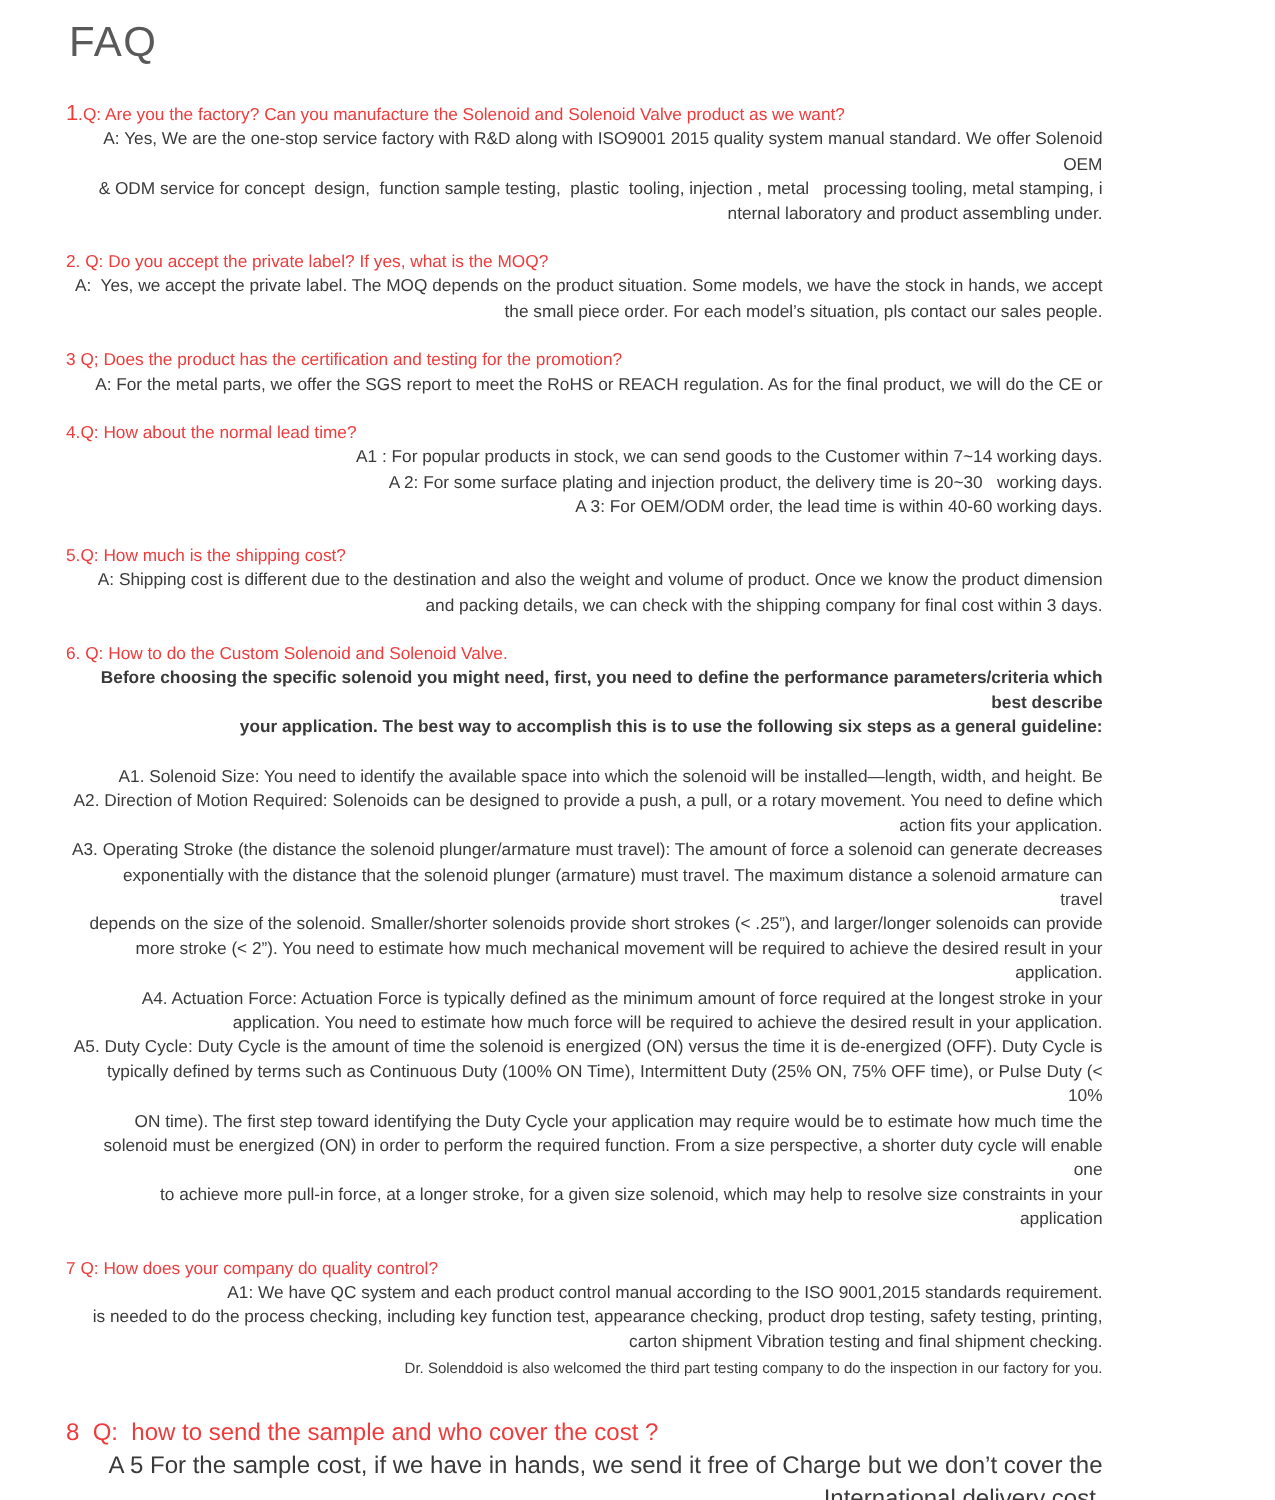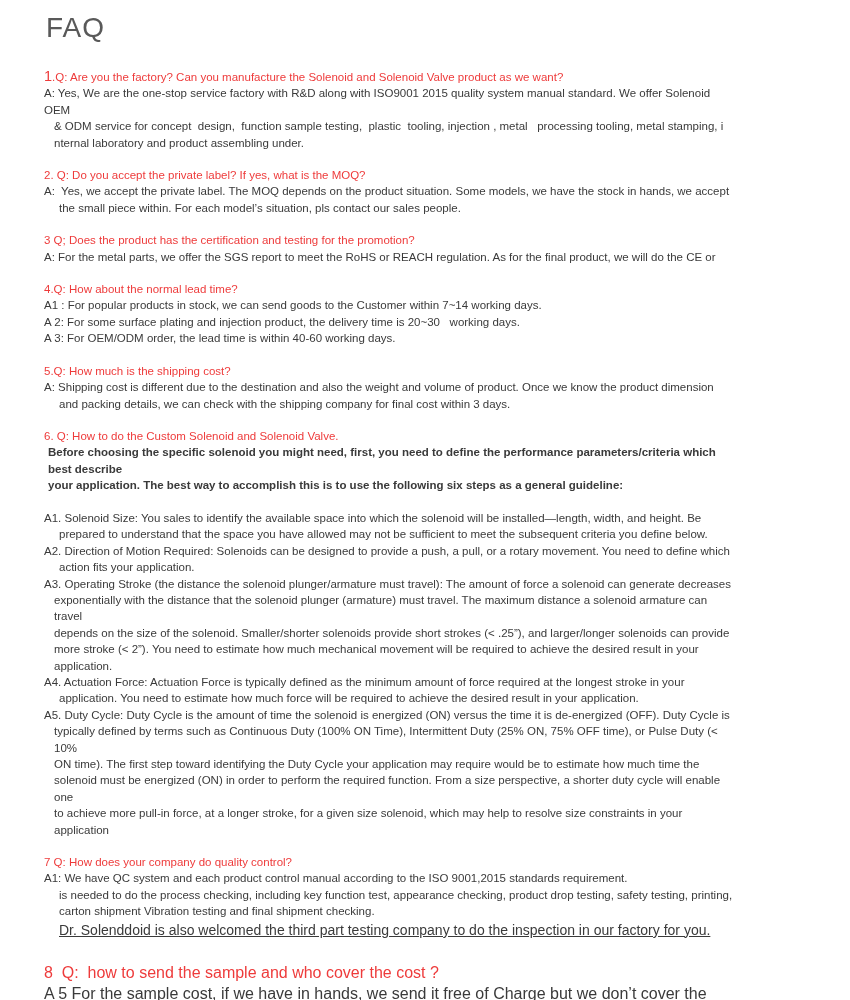--- a/index.html
+++ b/index.html
@@ -35,30 +35,30 @@
   }
   .question {
     color: #ee3b3b;
     white-space: pre-wrap;
   }
   .q-num {
     font-size: 14.5px;
   }
   .line {
     white-space: pre-wrap;
+    text-align: right;
   }
   .i1 { padding-left: 10px; }
   .i2 { padding-left: 15px; }
   .i3 { padding-left: 4px; font-weight: bold; }
   .blank { height: 16.4px; }
   .line-large {
-    font-size: 14px;
+    font-size: 10px;
     line-height: 20px;
     padding-left: 15px;
-    text-decoration: underline;
   }
   .faq-section.large {
     font-size: 16px;
     line-height: 21.8px;
     margin-top: 22px;
   }
   .faq-section.large .i2 { padding-left: 22px; }
 </style>
 </head>
 <body>
@@ -68,21 +68,21 @@
   <div>
       <section class="faq-section">
         <div class="question"><span class="q-num">1</span><span>.Q: Are you the factory? Can you manufacture the Solenoid and Solenoid Valve product as we want?</span></div>
         <div class="line i0">A: Yes, We are the one-stop service factory with R&amp;D along with ISO9001 2015 quality system manual standard. We offer Solenoid OEM</div>
         <div class="line i1">&amp; ODM service for concept  design,  function sample testing,  plastic  tooling, injection , metal   processing tooling, metal stamping, i</div>
         <div class="line i1">nternal laboratory and product assembling under.</div>
       </section>
       <section class="faq-section">
         <div class="question"><span>2. Q: Do you accept the private label? If yes, what is the MOQ?</span></div>
         <div class="line i0">A:  Yes, we accept the private label. The MOQ depends on the product situation. Some models, we have the stock in hands, we accept</div>
-        <div class="line i2">the small piece within. For each model’s situation, pls contact our sales people.</div>
+        <div class="line i2">the small piece order. For each model’s situation, pls contact our sales people.</div>
       </section>
       <section class="faq-section">
         <div class="question"><span>3 Q; Does the product has the certification and testing for the promotion?</span></div>
         <div class="line i0">A: For the metal parts, we offer the SGS report to meet the RoHS or REACH regulation. As for the final product, we will do the CE or</div>
       </section>
       <section class="faq-section">
         <div class="question"><span>4.Q: How about the normal lead time?</span></div>
         <div class="line i0">A1 : For popular products in stock, we can send goods to the Customer within 7~14 working days.</div>
         <div class="line i0">A 2: For some surface plating and injection product, the delivery time is 20~30   working days.</div>
         <div class="line i0">A 3: For OEM/ODM order, the lead time is within 40-60 working days.</div>
@@ -90,22 +90,21 @@
       <section class="faq-section">
         <div class="question"><span>5.Q: How much is the shipping cost?</span></div>
         <div class="line i0">A: Shipping cost is different due to the destination and also the weight and volume of product. Once we know the product dimension</div>
         <div class="line i2">and packing details, we can check with the shipping company for final cost within 3 days.</div>
       </section>
       <section class="faq-section">
         <div class="question"><span>6. Q: How to do the Custom Solenoid and Solenoid Valve.</span></div>
         <div class="line i3">Before choosing the specific solenoid you might need, first, you need to define the performance parameters/criteria which best describe</div>
         <div class="line i3">your application. The best way to accomplish this is to use the following six steps as a general guideline:</div>
         <div class="line blank"></div>
-        <div class="line i0">A1. Solenoid Size: You sales to identify the available space into which the solenoid will be installed—length, width, and height. Be</div>
-        <div class="line i2">prepared to understand that the space you have allowed may not be sufficient to meet the subsequent criteria you define below.</div>
+        <div class="line i0">A1. Solenoid Size: You need to identify the available space into which the solenoid will be installed—length, width, and height. Be</div>
         <div class="line i0">A2. Direction of Motion Required: Solenoids can be designed to provide a push, a pull, or a rotary movement. You need to define which</div>
         <div class="line i2">action fits your application.</div>
         <div class="line i0">A3. Operating Stroke (the distance the solenoid plunger/armature must travel): The amount of force a solenoid can generate decreases</div>
         <div class="line i1">exponentially with the distance that the solenoid plunger (armature) must travel. The maximum distance a solenoid armature can travel</div>
         <div class="line i1">depends on the size of the solenoid. Smaller/shorter solenoids provide short strokes (&lt; .25”), and larger/longer solenoids can provide</div>
         <div class="line i1">more stroke (&lt; 2”). You need to estimate how much mechanical movement will be required to achieve the desired result in your</div>
         <div class="line i1">application.</div>
         <div class="line i0">A4. Actuation Force: Actuation Force is typically defined as the minimum amount of force required at the longest stroke in your</div>
         <div class="line i2">application. You need to estimate how much force will be required to achieve the desired result in your application.</div>
         <div class="line i0">A5. Duty Cycle: Duty Cycle is the amount of time the solenoid is energized (ON) versus the time it is de-energized (OFF). Duty Cycle is</div>

